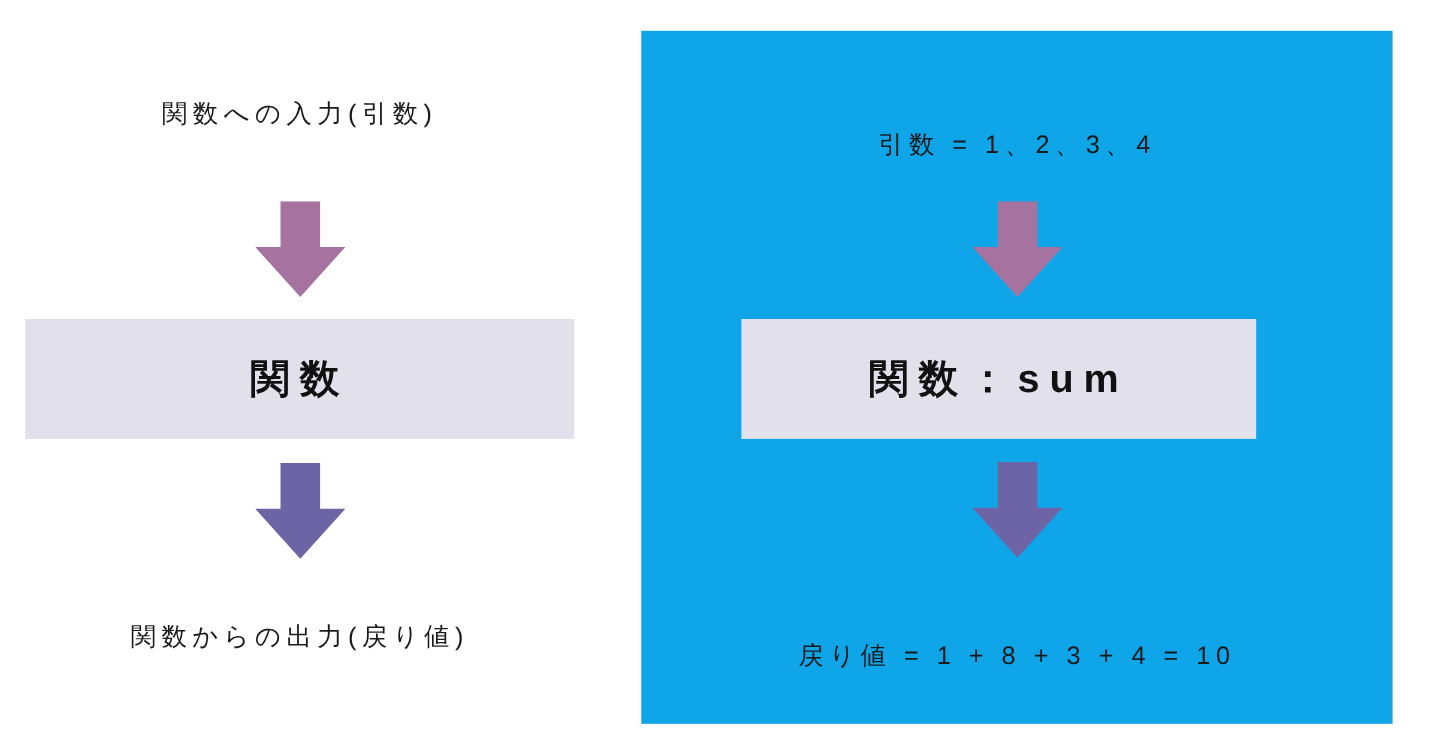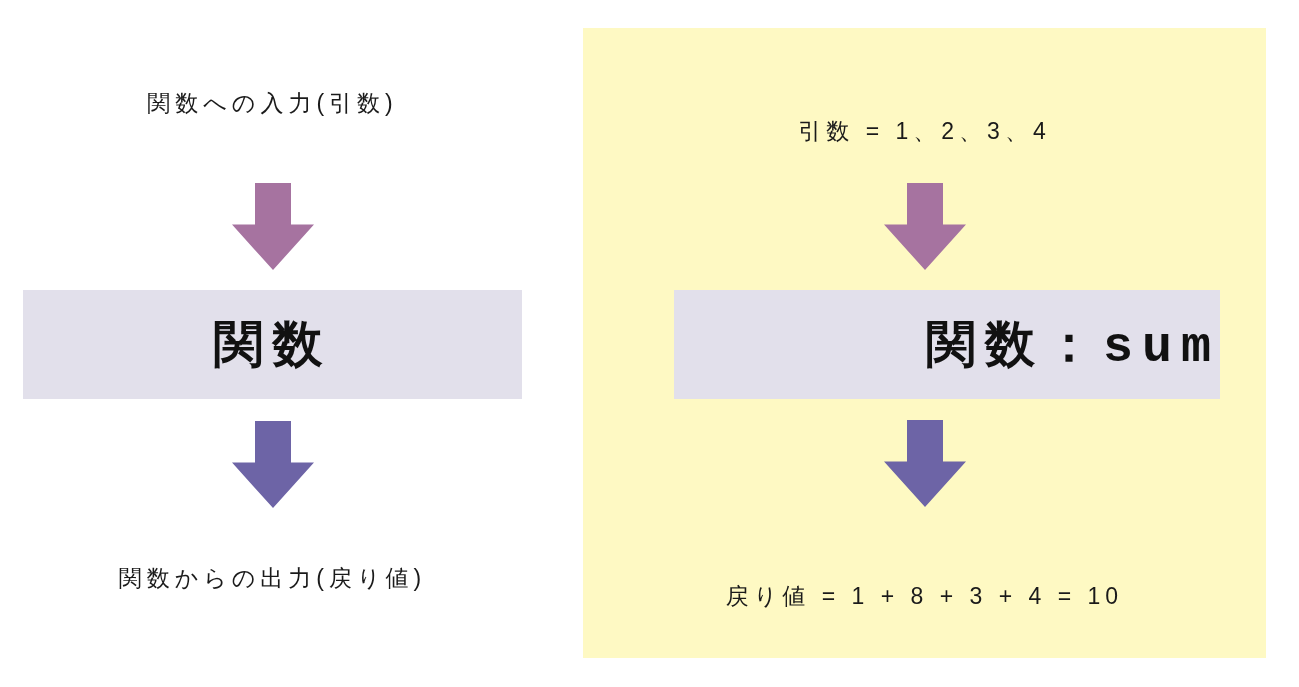--- a/index.html
+++ b/index.html
@@ -14,21 +14,21 @@
   }
   .column { position: absolute; top: 0; height: 610px; }
   .col-left { left: 23px; width: 499px; }
 
   .panel {
     position: absolute;
     left: 583px;
     top: 28px;
     width: 683px;
     height: 630px;
-    background: #fef9c3;
+    background: #0ea5e9;
   }
 
   .small-label {
     position: absolute;
     left: -60px;
     right: -60px;
     text-align: center;
     font-size: 23px;
     font-weight: 500;
     letter-spacing: 5px;
@@ -55,29 +55,28 @@
 
   .func-box {
     position: absolute;
     background: #e2e0eb;
     height: 109px;
     display: flex;
     align-items: center;
     justify-content: center;
   }
   .col-left .func-box { top: 290px; left: 0; width: 499px; }
-  .panel .func-box    { top: 262px; left: 91px; width: 546px; justify-content: flex-end; }
+  .panel .func-box    { top: 262px; left: 91px; width: 468px; }
 
   .func-box .box-label {
-    font-size: 50px;
+    font-size: 36px;
     font-weight: bold;
     letter-spacing: 9px;
     white-space: nowrap;
     color: #111111;
-    font-family: Liberation Mono, monospace;
   }
 </style>
 </head>
 <body>
 
 <div class="canvas">
 
   <section class="column col-left">
     <div class="small-label input-label">関数への入力(引数)</div>
 

